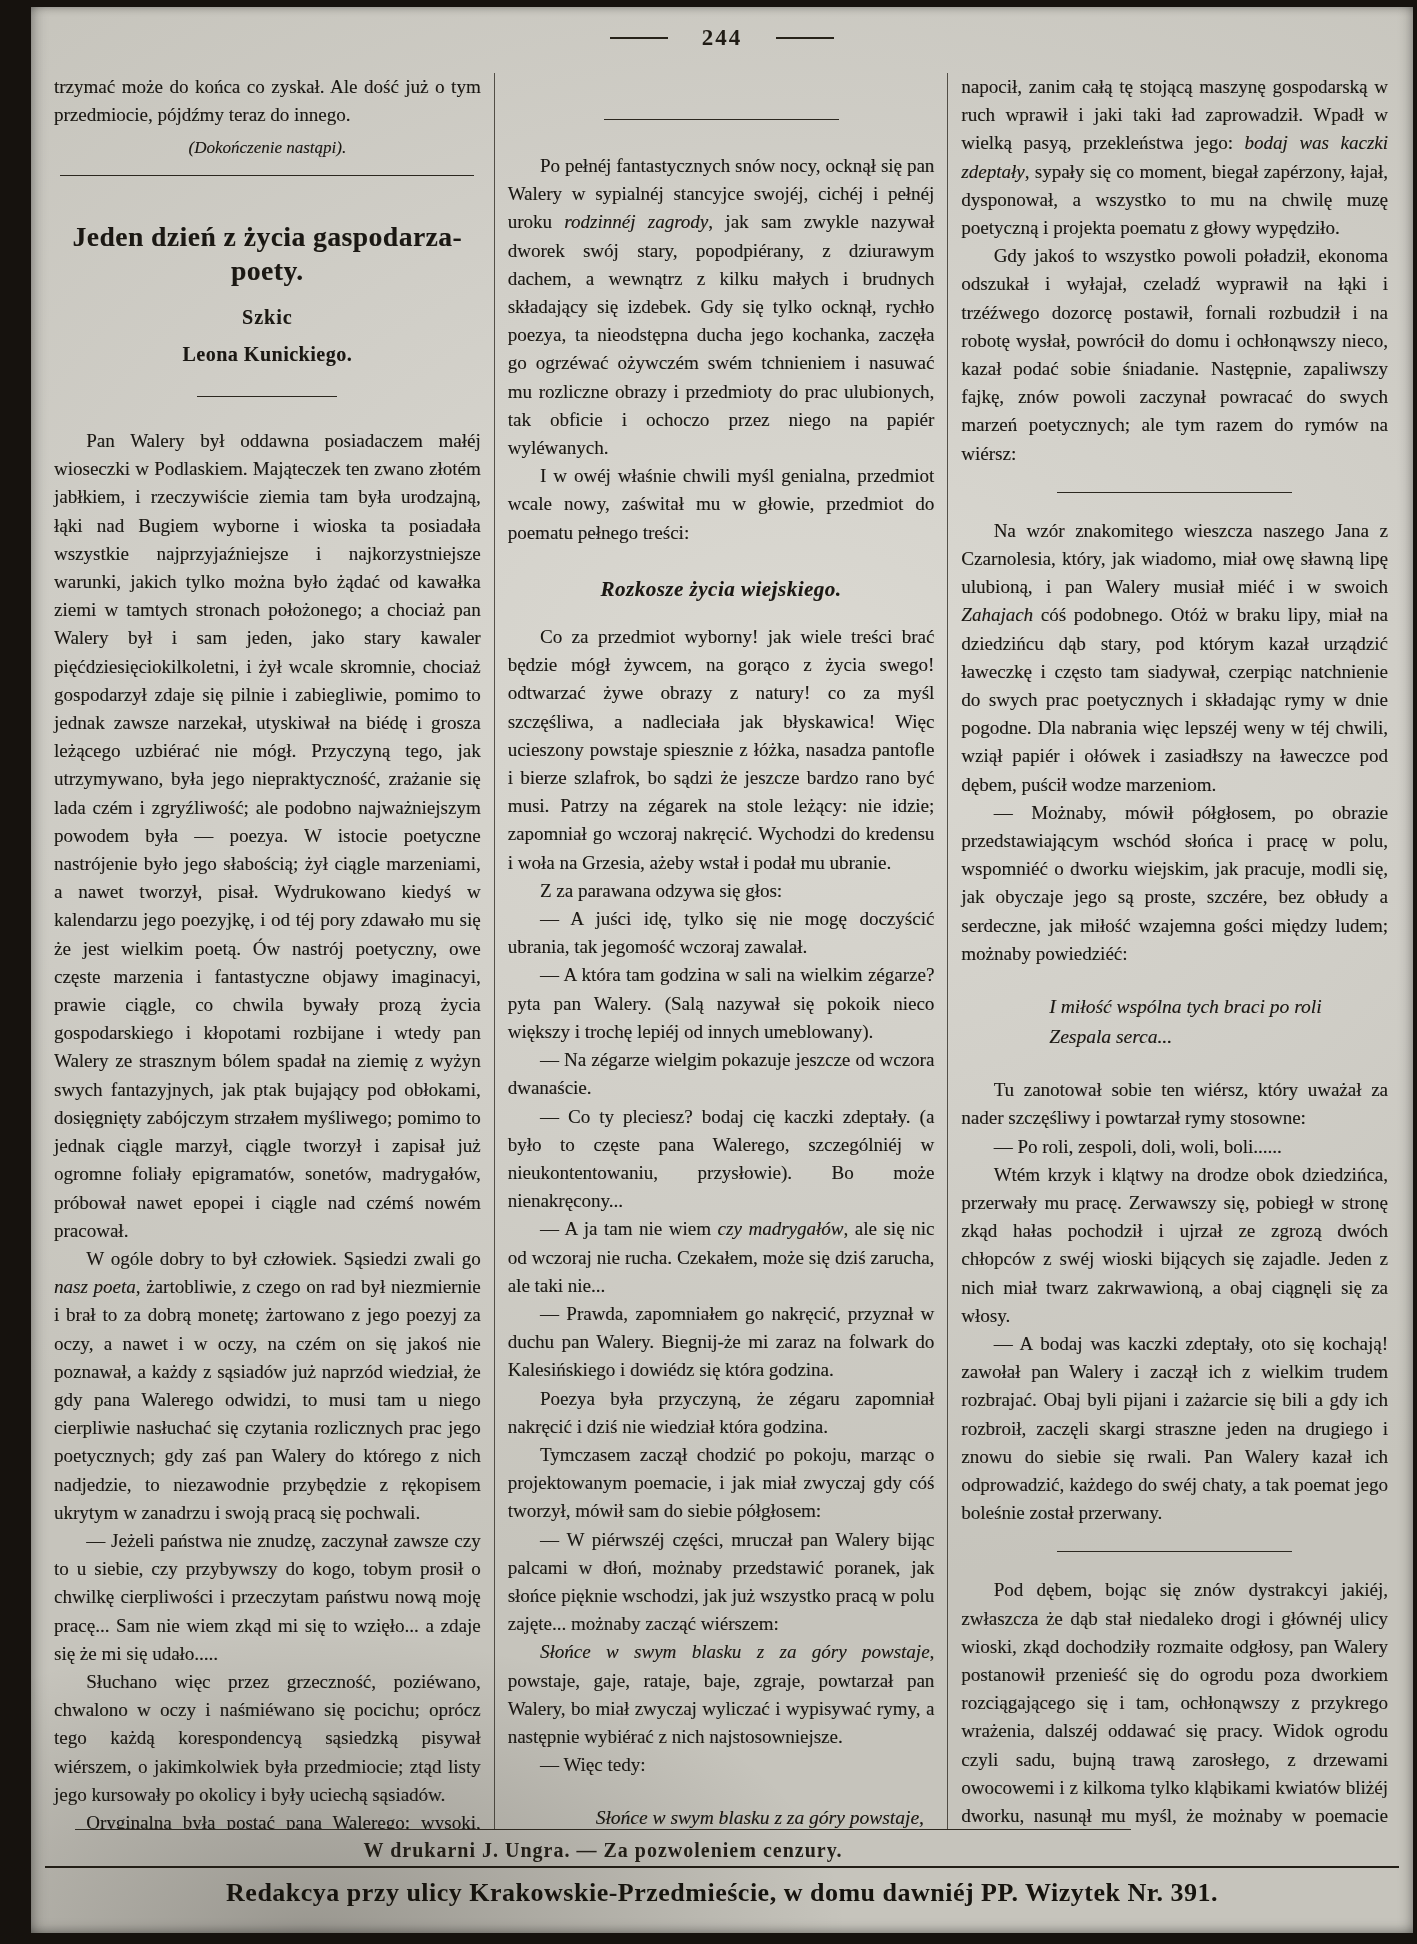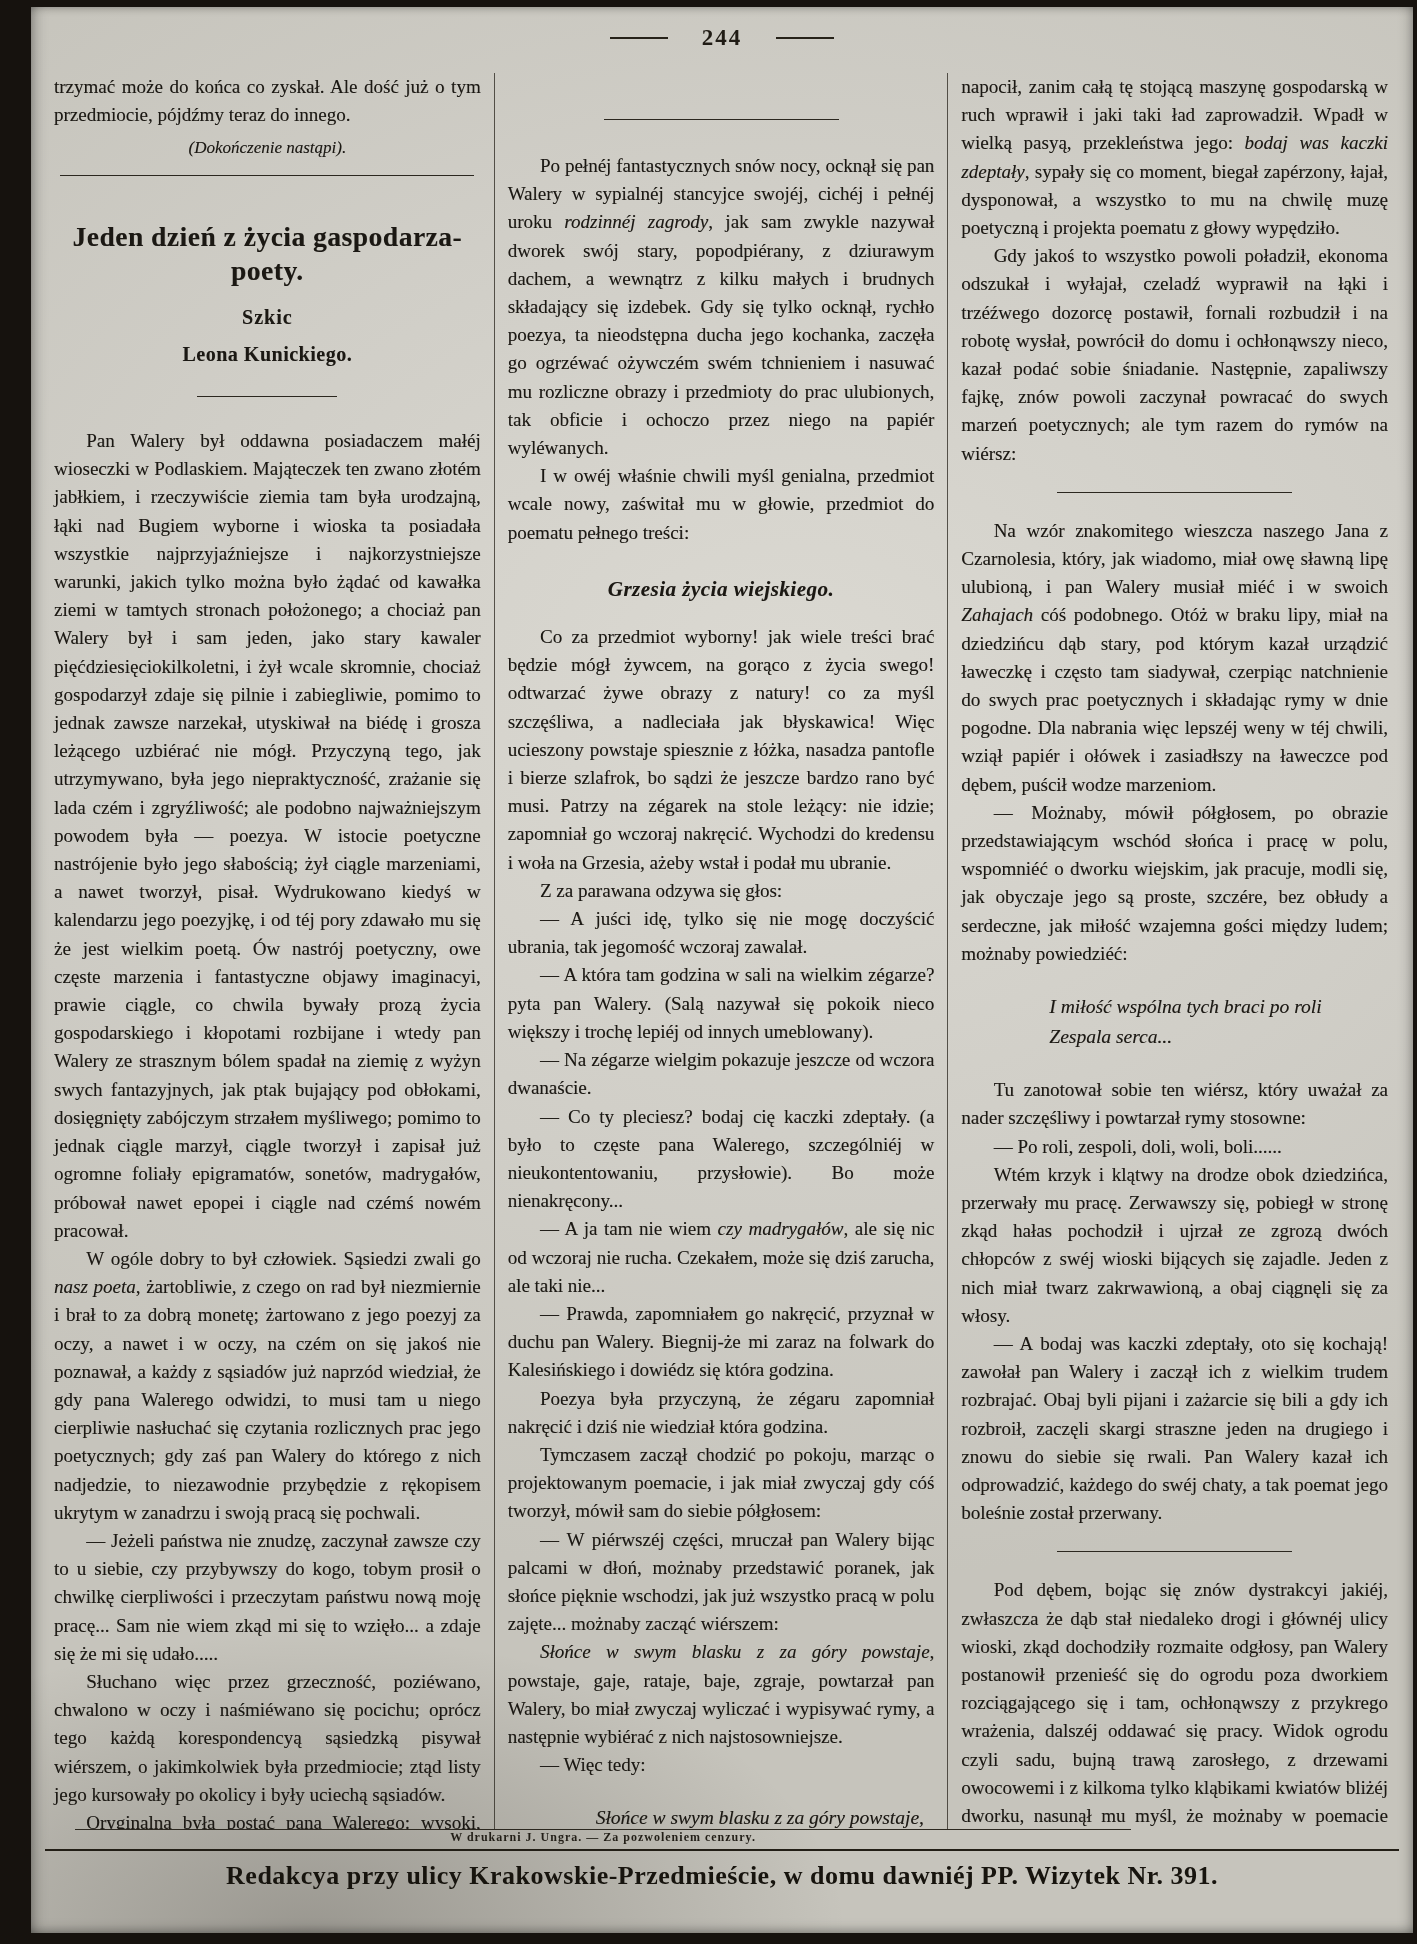--- a/index.html
+++ b/index.html
@@ -60,22 +60,22 @@
   }
   .verse{
     margin:24px 0 24px 88px;font-style:italic;font-size:19.5px;line-height:30px;
     text-align:left;
   }
   
   .page-foot{flex:0 0 auto;height:104px;box-sizing:border-box;padding:0 14px;}
   .printer{
     border-top:1.5px solid #2b271f;
     width:78%;margin:0 0 0 30px;
-    text-align:center;font-size:12px;font-weight:bold;letter-spacing:1px;
-    padding-top:0;color:#221e17;
+    text-align:center;font-size:20px;font-weight:bold;letter-spacing:1px;
+    padding-top:9px;color:#221e17;
   }
   .foot-rule{border-top:2px solid #221e16;margin-top:4px;box-shadow:0 2.5px 0 -1px rgba(34,30,22,0.55);}
   .redaction{
     margin-top:10px;text-align:center;font-size:26px;font-weight:bold;
     letter-spacing:0.5px;color:#17140e;
   }
 </style>
 </head>
 <body>
 
@@ -105,21 +105,21 @@
       <p class="par">Słuchano więc przez grzeczność, poziéwano, chwalono w oczy i naśmiéwano się pocichu; oprócz tego każdą korespondencyą sąsiedzką pisywał wiérszem, o jakimkolwiek była przedmiocie; ztąd listy jego kursowały po okolicy i były uciechą sąsiadów.</p>
       <p class="par">Oryginalna była postać pana Walerego: wysoki, szczupły, włosy bujne, już siwiejące, w nieładzie naokoło twarzy spadające, nosił, jak sam mówił, à la Hofmann; szyję długą i gołą, z kością gardlaną mocno wystającą, okalały kołniérzyki wywinięte, bo tak zwykł był chodzić Lord Byron; strój zawsze zaniedbany, niedopięty i albo zanadto obcisły, albo zaduży, na wyrost, jak to mówią, i leżący na nim jak na kiju; buty dziurawe, wykrzywione i mnóstwo różnych tasiemek i sznurków, wyglądających to z za kołniérza, to z pod kamizelki i butów.  Strój ten, zaniedbany i wyplamiony, zwykle jeszcze się bardziéj ruinował w czasie czytania i zapału w jaki go jego własny utwór wprawiał.</p>
 
     </div>
 
     <div class="col col2">
       <div class="rule rule-med top-rule"></div>
       <p class="par">Po pełnéj fantastycznych snów nocy, ocknął się pan Walery w sypialnéj stancyjce swojéj, cichéj i pełnéj uroku <i>rodzinnéj zagrody</i>, jak sam zwykle nazywał dworek swój stary, popodpiérany, z dziurawym dachem, a wewnątrz z kilku małych i brudnych składający się izdebek.  Gdy się tylko ocknął, rychło poezya, ta nieodstępna ducha jego kochanka, zaczęła go ogrzéwać ożywczém swém tchnieniem i nasuwać mu rozliczne obrazy i przedmioty do prac ulubionych, tak obficie i ochoczo przez niego na papiér wyléwanych.</p>
       <p class="par">I w owéj właśnie chwili myśl genialna, przedmiot wcale nowy, zaświtał mu w głowie, przedmiot do poematu pełnego treści:</p>
 
-      <h2 class="sec-heading">Grzesia życia wiejskiego.</h2>
+      <h2 class="sec-heading">Rozkosze życia wiejskiego.</h2>
 
       <p class="par">Co za przedmiot wyborny! jak wiele treści brać będzie mógł żywcem, na gorąco z życia swego!  odtwarzać żywe obrazy z natury! co za myśl szczęśliwa, a nadleciała jak błyskawica!  Więc ucieszony powstaje spiesznie z łóżka, nasadza pantofle i bierze szlafrok, bo sądzi że jeszcze bardzo rano być musi.  Patrzy na zégarek na stole leżący: nie idzie; zapomniał go wczoraj nakręcić.  Wychodzi do kredensu i woła na Grzesia, ażeby wstał i podał mu ubranie.</p>
       <p class="par">Z za parawana odzywa się głos:</p>
       <p class="par">— A juści idę, tylko się nie mogę doczyścić ubrania, tak jegomość wczoraj zawalał.</p>
       <p class="par">— A która tam godzina w sali na wielkim zégarze? pyta pan Walery.  (Salą nazywał się pokoik nieco większy i trochę lepiéj od innych umeblowany).</p>
       <p class="par">— Na zégarze wielgim pokazuje jeszcze od wczora dwanaście.</p>
       <p class="par">— Co ty pleciesz? bodaj cię kaczki zdeptały. (a było to częste pana Walerego, szczególniéj w nieukontentowaniu, przysłowie).  Bo może nienakręcony...</p>
       <p class="par">— A ja tam nie wiem <i>czy madrygałów</i>, ale się nic od wczoraj nie rucha.  Czekałem, może się dziś zarucha, ale taki nie...</p>
       <p class="par">— Prawda, zapomniałem go nakręcić, przyznał w duchu pan Walery.  Biegnij-że mi zaraz na folwark do Kalesińskiego i dowiédz się która godzina.</p>
       <p class="par">Poezya była przyczyną, że zégaru zapomniał nakręcić i dziś nie wiedział która godzina.</p>

